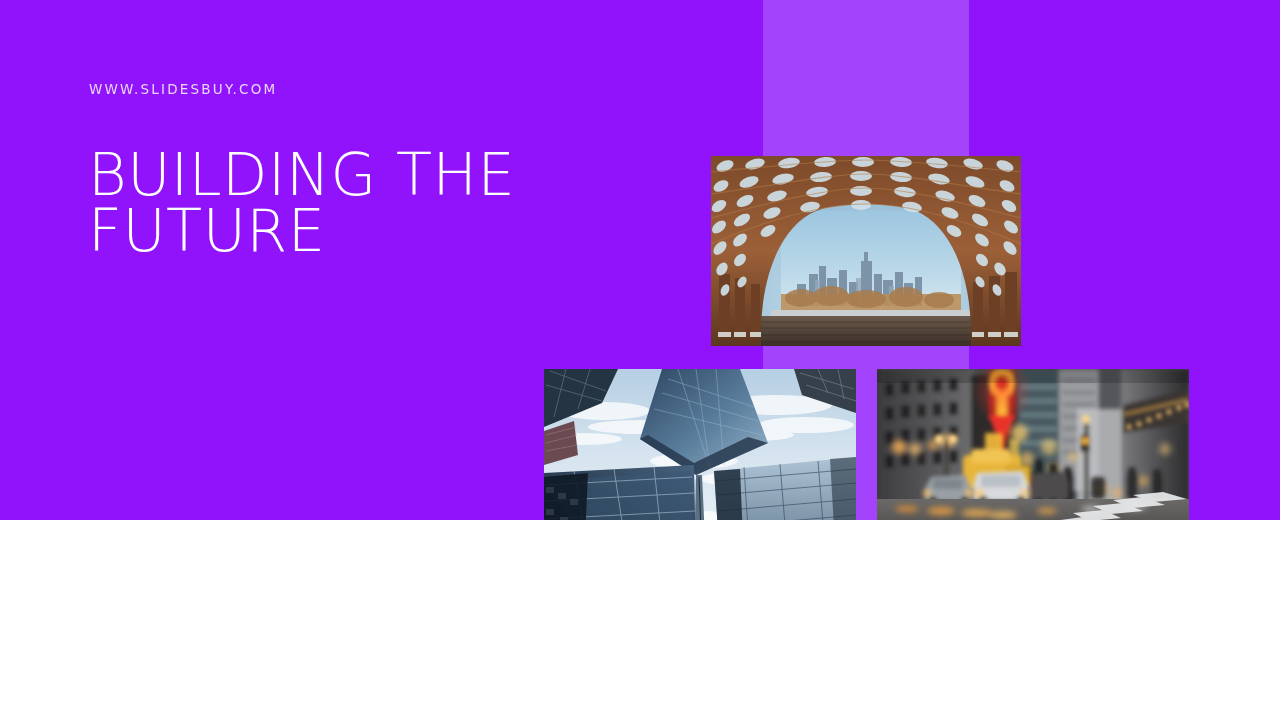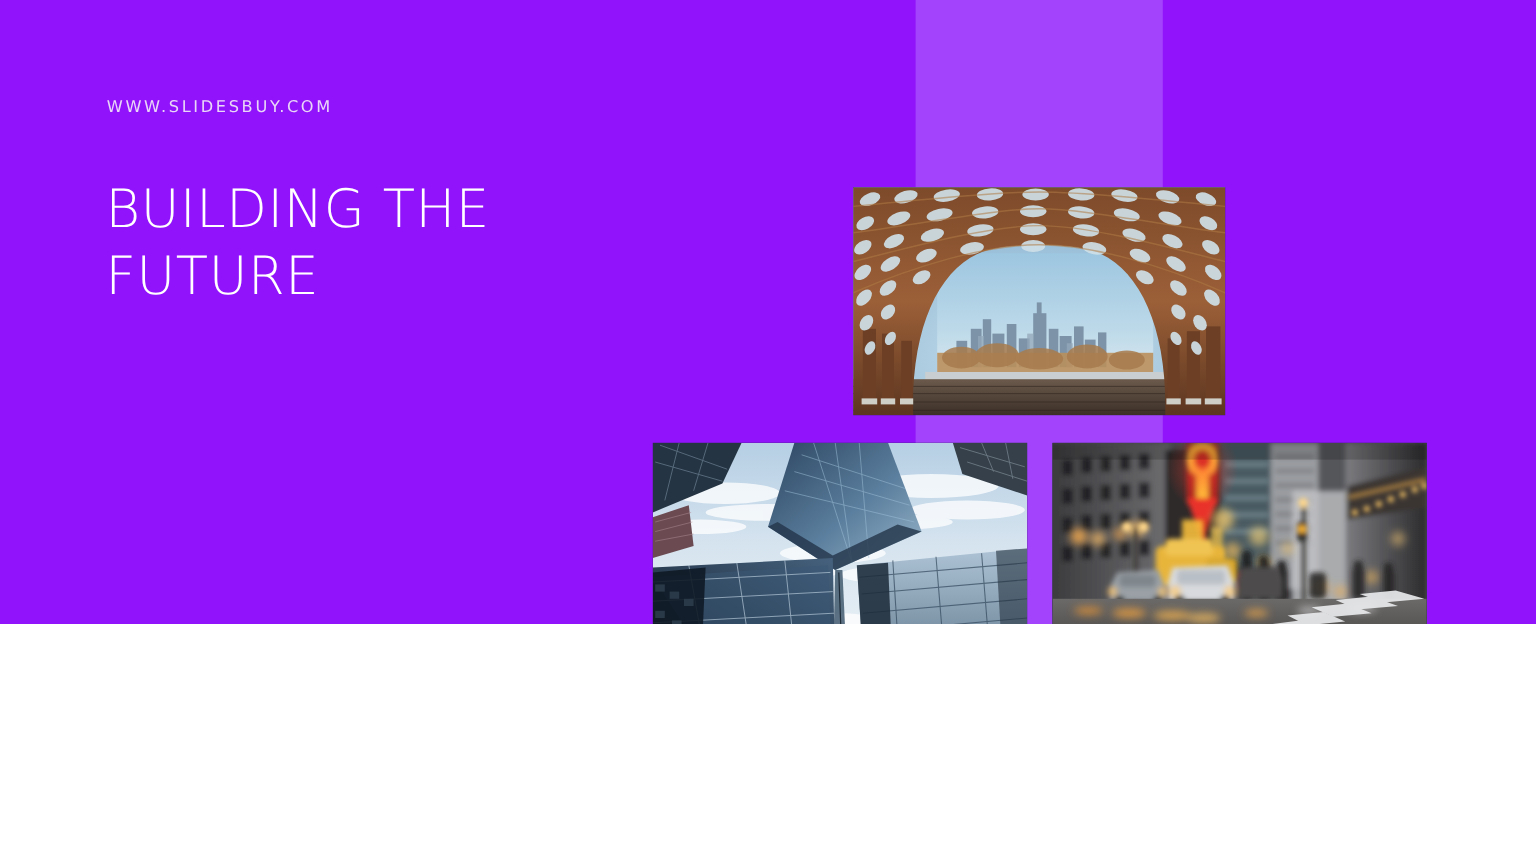--- a/index.html
+++ b/index.html
@@ -28,21 +28,21 @@
     left:89px; top:81px;
     font-size:13.5px;
     letter-spacing:2.2px;
     color:#e9d7f7;
     font-weight:400;
   }
   .headline {
     position:absolute;
     left:88px; top:147px;
     width:430px;
-    font-size:44px;
+    font-size:59px;
     line-height:56px;
     font-weight:300;
     letter-spacing:0.5px;
     color:#ffffff;
     text-transform:uppercase;
   }
   .body-copy {
     position:absolute;
     left:89px; top:307px;
     width:400px;

